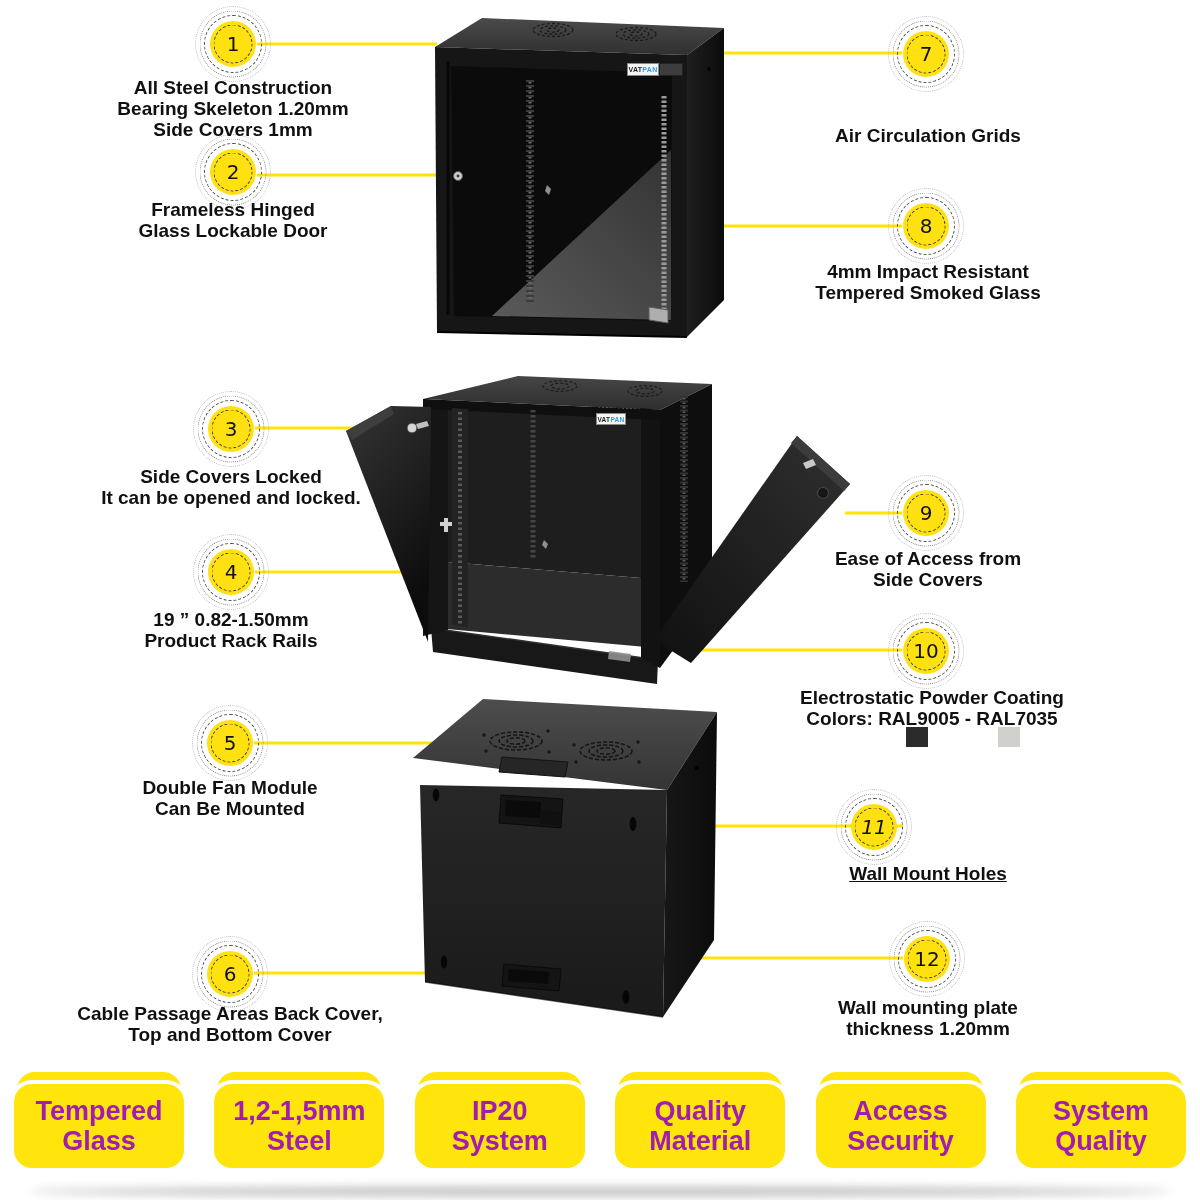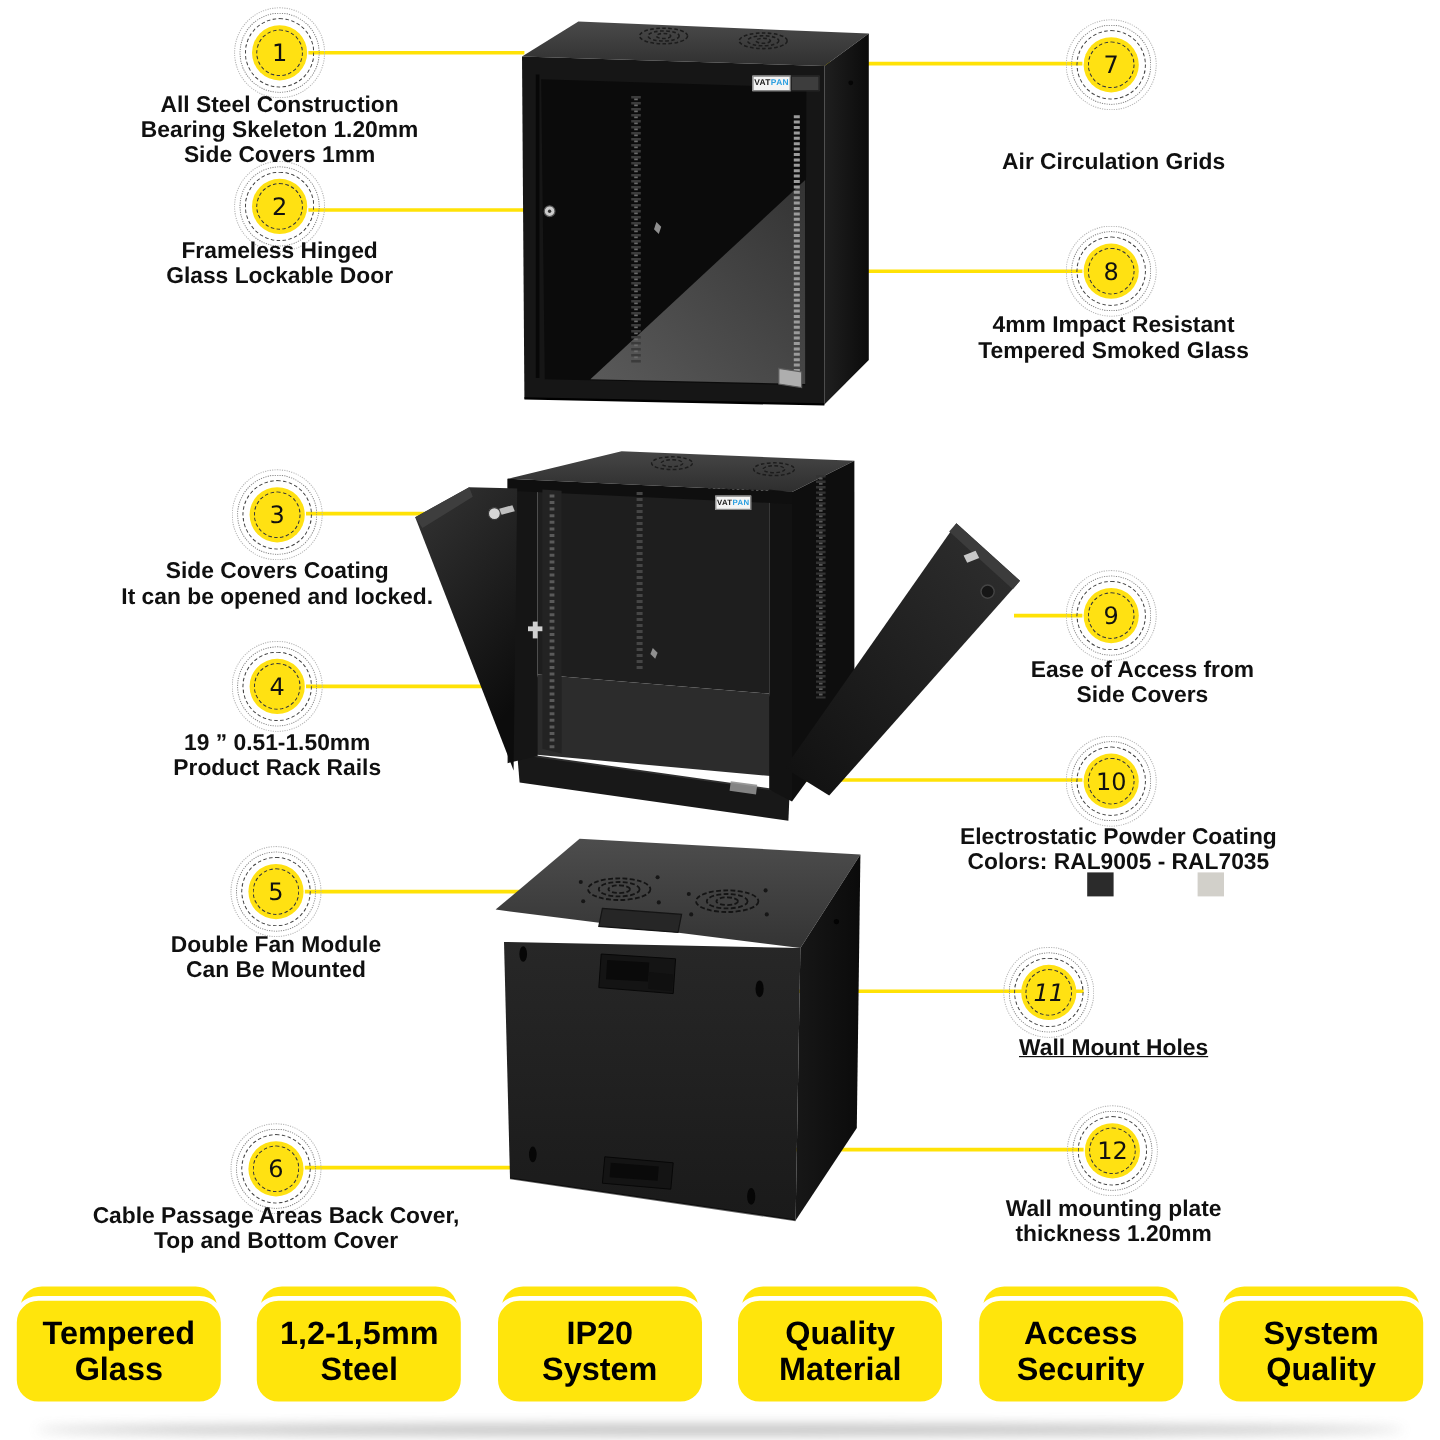--- a/index.html
+++ b/index.html
@@ -47,21 +47,21 @@
   .badge { position:relative; width:178px; height:92px; }
   .badge .back {
     position:absolute; left:7px; right:7px; top:-8px; height:52px;
     background:#FFE50C; border-radius:18px;
   }
   .badge .face {
     position:absolute; inset:0; background:#FFE50C; border:4px solid #ffffff;
     border-radius:22px; box-sizing:border-box;
     display:flex; flex-direction:column; align-items:center; justify-content:center;
   }
-  .badge .line { font-weight:bold; font-size:27px; line-height:30px; color:#000000; }
+  .badge .line { font-weight:bold; font-size:27px; line-height:30px; color:#a21caf; }
 
   
   .floor-shadow {
     position:absolute; left:30px; right:30px; top:1187px; height:9px;
     background:#ababab; border-radius:50%; filter:blur(5px); opacity:.8;
   }
 </style>
 </head>
 <body>
 
@@ -368,43 +368,43 @@
   <div class="callout-label" style="left:233px; top:77px;">
     <div>All Steel Construction</div>
     <div>Bearing Skeleton 1.20mm</div>
     <div>Side Covers 1mm</div>
   </div>
   <div class="callout-label" style="left:233px; top:199px;">
     <div>Frameless Hinged</div>
     <div>Glass Lockable Door</div>
   </div>
   <div class="callout-label" style="left:231px; top:466px;">
-    <div>Side Covers Coating</div>
+    <div>Side Covers Locked</div>
     <div>It can be opened and locked.</div>
   </div>
   <div class="callout-label" style="left:231px; top:609px;">
-    <div>19 ” 0.51-1.50mm</div>
+    <div>19 ” 0.82-1.50mm</div>
     <div>Product Rack Rails</div>
   </div>
   <div class="callout-label" style="left:230px; top:777px;">
     <div>Double Fan Module</div>
     <div>Can Be Mounted</div>
   </div>
   <div class="callout-label" style="left:230px; top:1003px;text-align:center;">
     <div>Cable Passage Areas Back Cover,</div>
     <div>Top and Bottom Cover</div>
   </div>
   <div class="callout-label" style="left:928px; top:89px;margin-top:36px;">
     <div>Air Circulation Grids</div>
   </div>
   <div class="callout-label" style="left:928px; top:261px;">
     <div>4mm Impact Resistant</div>
     <div>Tempered Smoked Glass</div>
   </div>
-  <div class="callout-label" style="left:928px; top:548px;margin-left:24px;">
+  <div class="callout-label" style="left:928px; top:548px;">
     <div>Ease of Access from</div>
     <div>Side Covers</div>
   </div>
   <div class="callout-label" style="left:932px; top:687px;">
     <div>Electrostatic Powder Coating</div>
     <div>Colors: RAL9005 - RAL7035</div>
   </div>
   <div class="callout-label" style="left:928px; top:863px;text-decoration:underline;">
     <div>Wall Mount Holes</div>
   </div>

